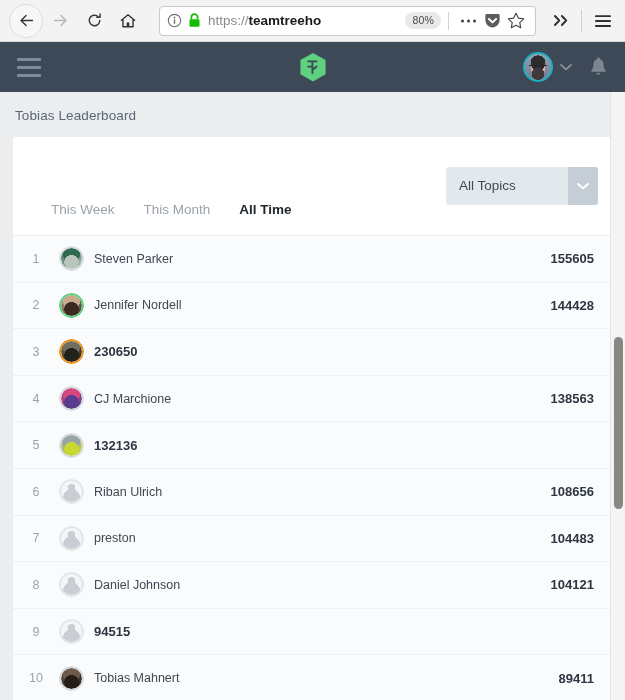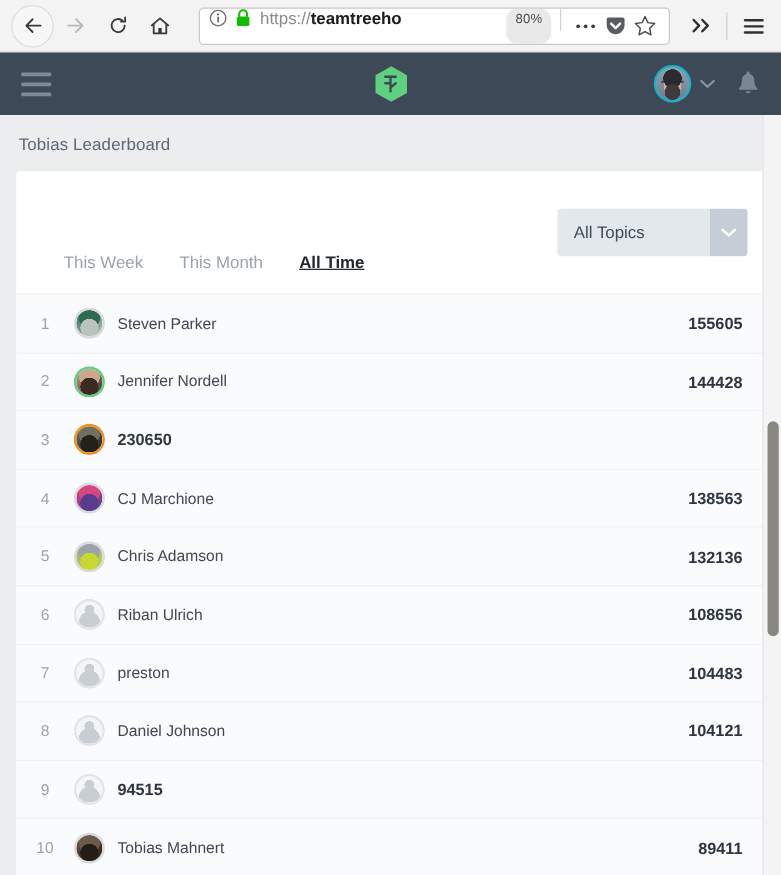--- a/index.html
+++ b/index.html
@@ -30,20 +30,21 @@
   .nav-btn svg { display: block; }
 
   .urlbar {
     flex: 1 1 auto;
     height: 30px;
     margin: 0 10px 0 14px;
     background: #ffffff;
     border: 1px solid #c9c9cb;
     border-radius: 4px;
     display: flex;
+    align-items: center;
     padding: 0 7px;
     min-width: 0;
     overflow: hidden;
   }
   .url-info { flex: 0 0 auto; margin-right: 6px; display:flex; }
   .url-lock { flex: 0 0 auto; margin-right: 7px; display:flex; }
   .url-text {
     flex: 1 1 auto;
     font-size: 13.5px;
     color: #2b2b2b;
@@ -136,21 +137,21 @@
     padding: 17px 14px 18px 14px;
   }
   .tabs { display: flex; align-items: center; gap: 29px; padding-left: 24px; }
   .tab {
     font-size: 13.5px;
     color: #9aa3ac;
     cursor: pointer;
     white-space: nowrap;
     margin-top: 48px;
   }
-  .tab.active { color: #23282d; font-weight: bold; text-decoration: underline; }
+  .tab.active { color: #23282d; font-weight: bold; }
 
   .topic-select {
     margin-left: auto;
     width: 152px;
     height: 38px;
     background: #e3e8ed;
     border-radius: 3px;
     display: flex;
     align-items: stretch;
     overflow: hidden;
@@ -434,21 +435,20 @@
           </span>
           <span class="lb-name">CJ Marchione</span>
           <span class="lb-points">138563</span>
         </div>
         <div class="lb-row">
           <span class="lb-rank">5</span>
           <span class="lb-avatar">
             <span class="pic" style="background: radial-gradient(circle at 50% 68%, rgb(200, 216, 48) 0px, rgb(200, 216, 48) 40%, transparent 41%), radial-gradient(circle at 50% 30%, rgb(154, 163, 168) 0px, rgb(154, 163, 168) 46%, transparent 47%), linear-gradient(145deg, rgb(154, 163, 168), rgb(200, 216, 48));"></span>
             <span class="ring" style="border-color: rgb(215, 219, 223);"></span>
           </span>
-          <span class="lb-name">Chris Adamson</span>
           <span class="lb-points">132136</span>
         </div>
         <div class="lb-row">
           <span class="lb-rank">6</span>
           <span class="lb-avatar generic">
             <span class="gen-person"></span>
             <span class="ring" style="border-color: rgb(226, 229, 232);"></span>
           </span>
           <span class="lb-name">Riban Ulrich</span>
           <span class="lb-points">108656</span>

